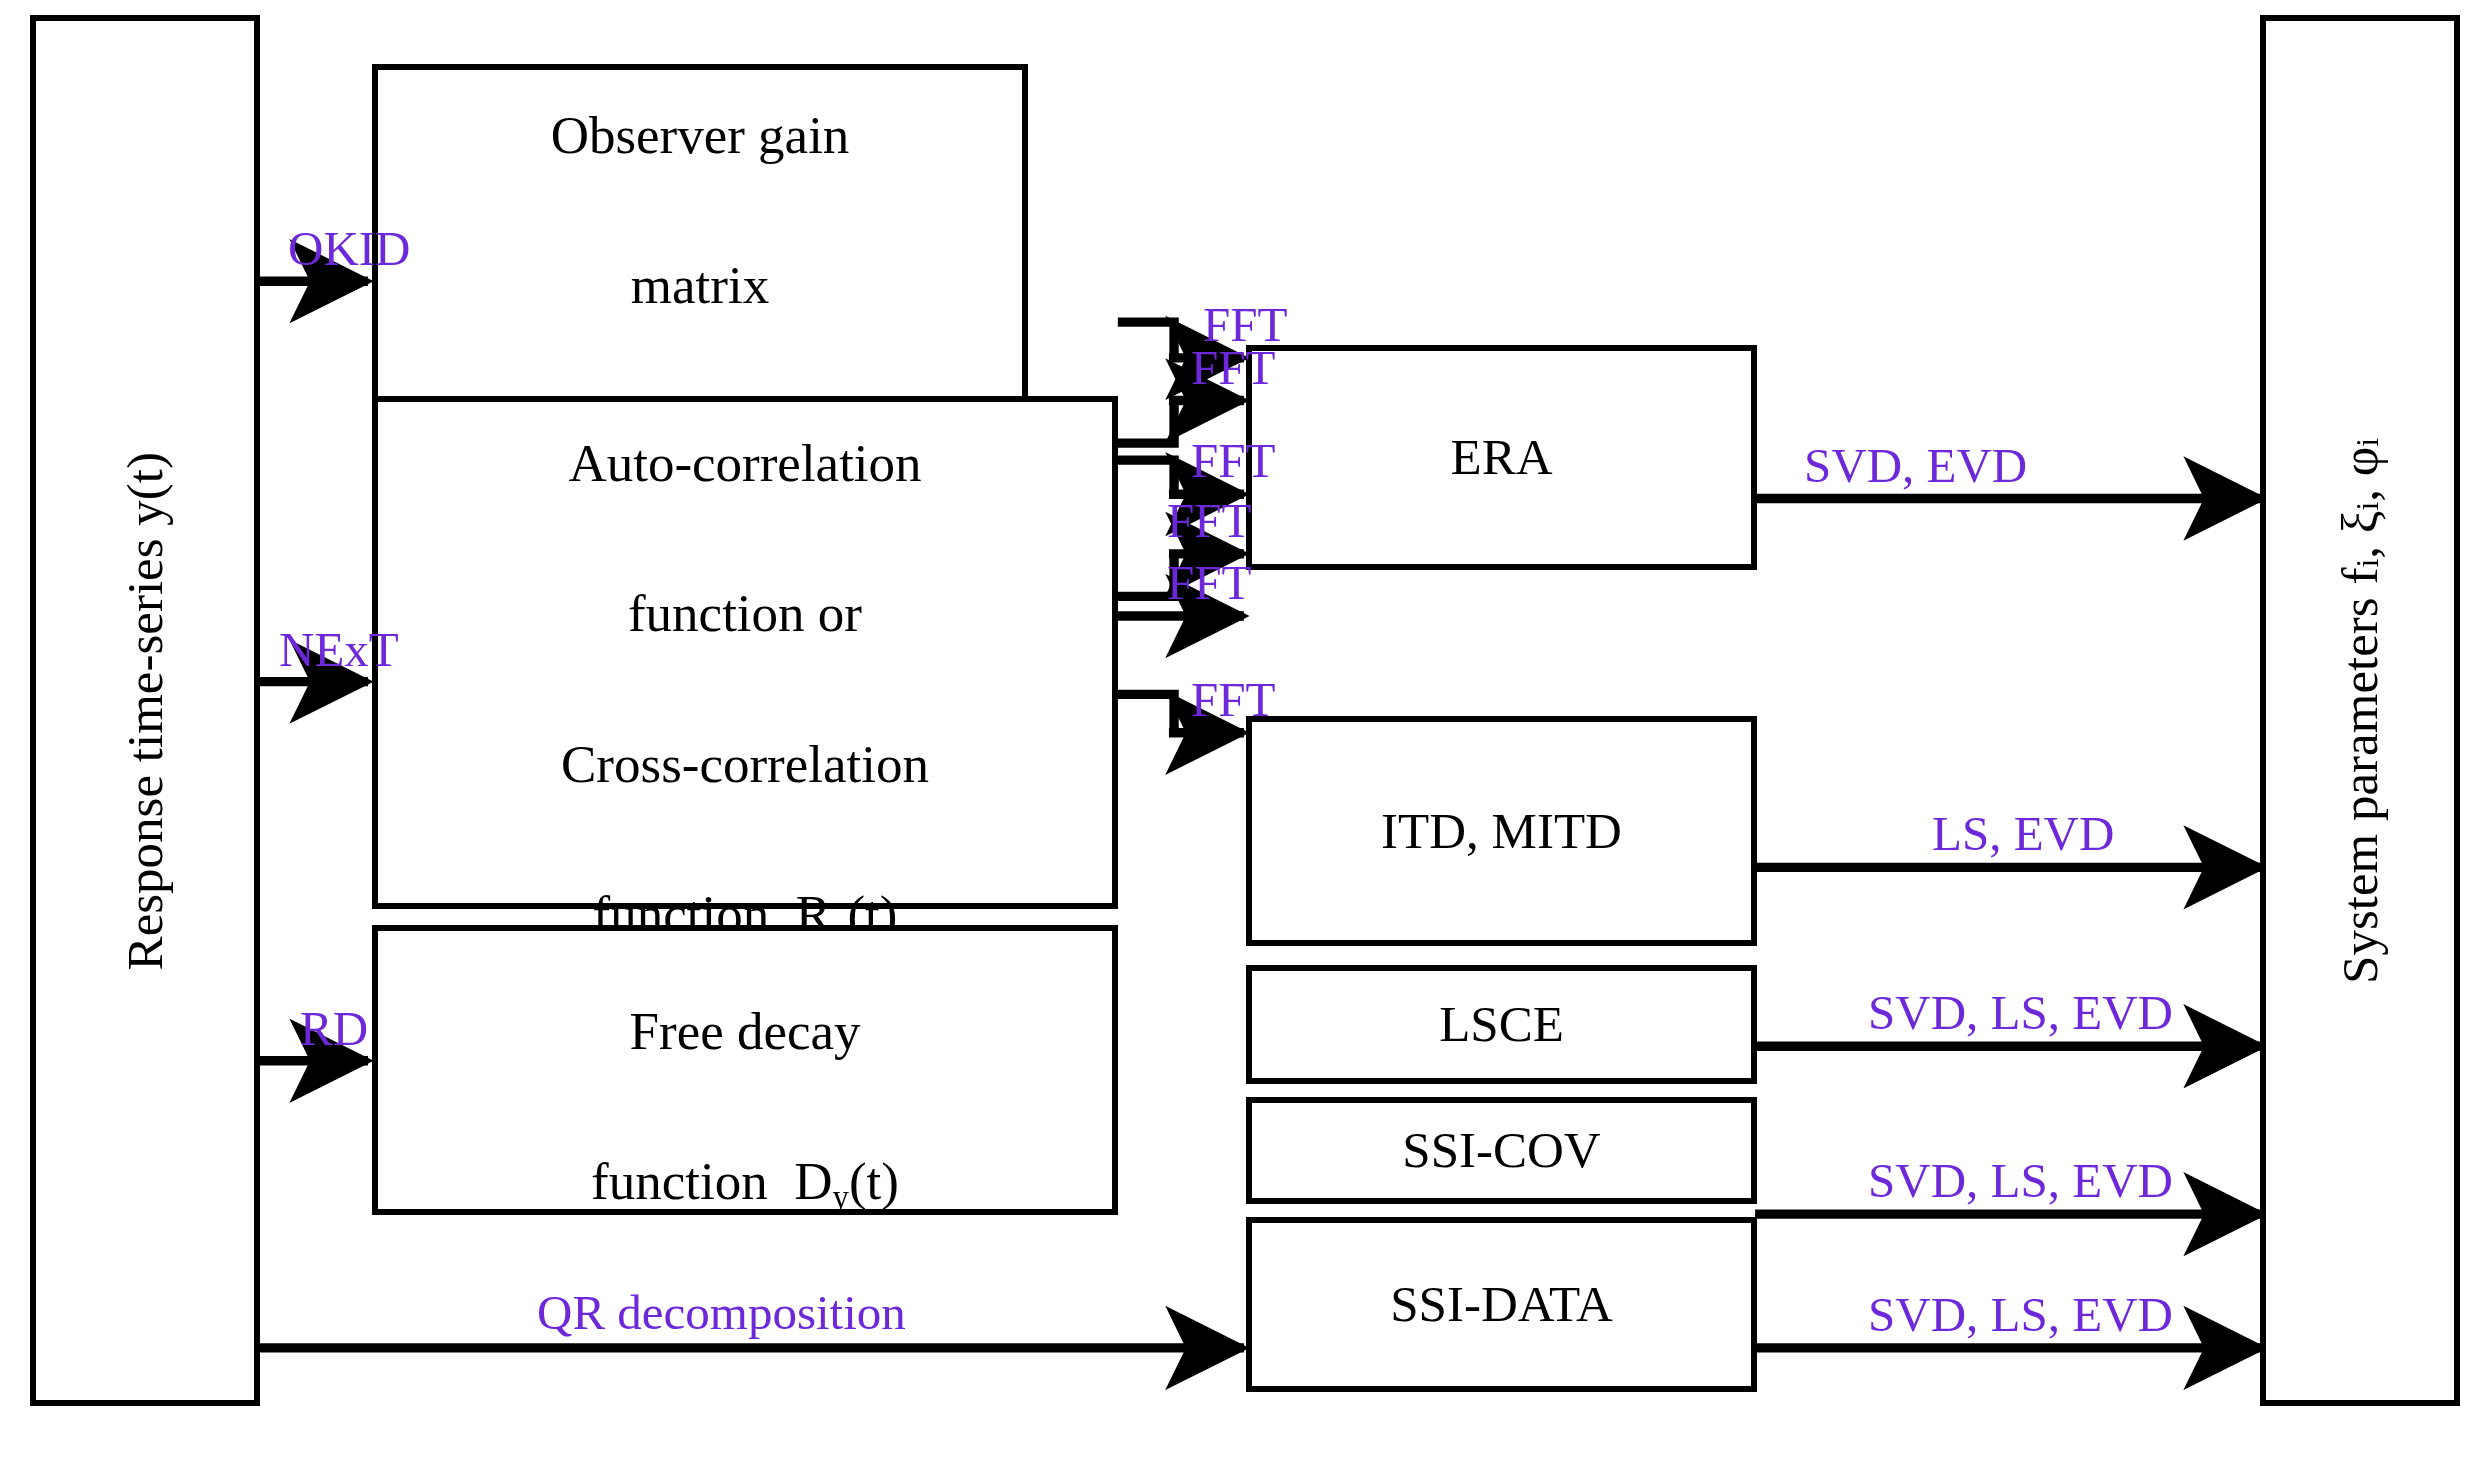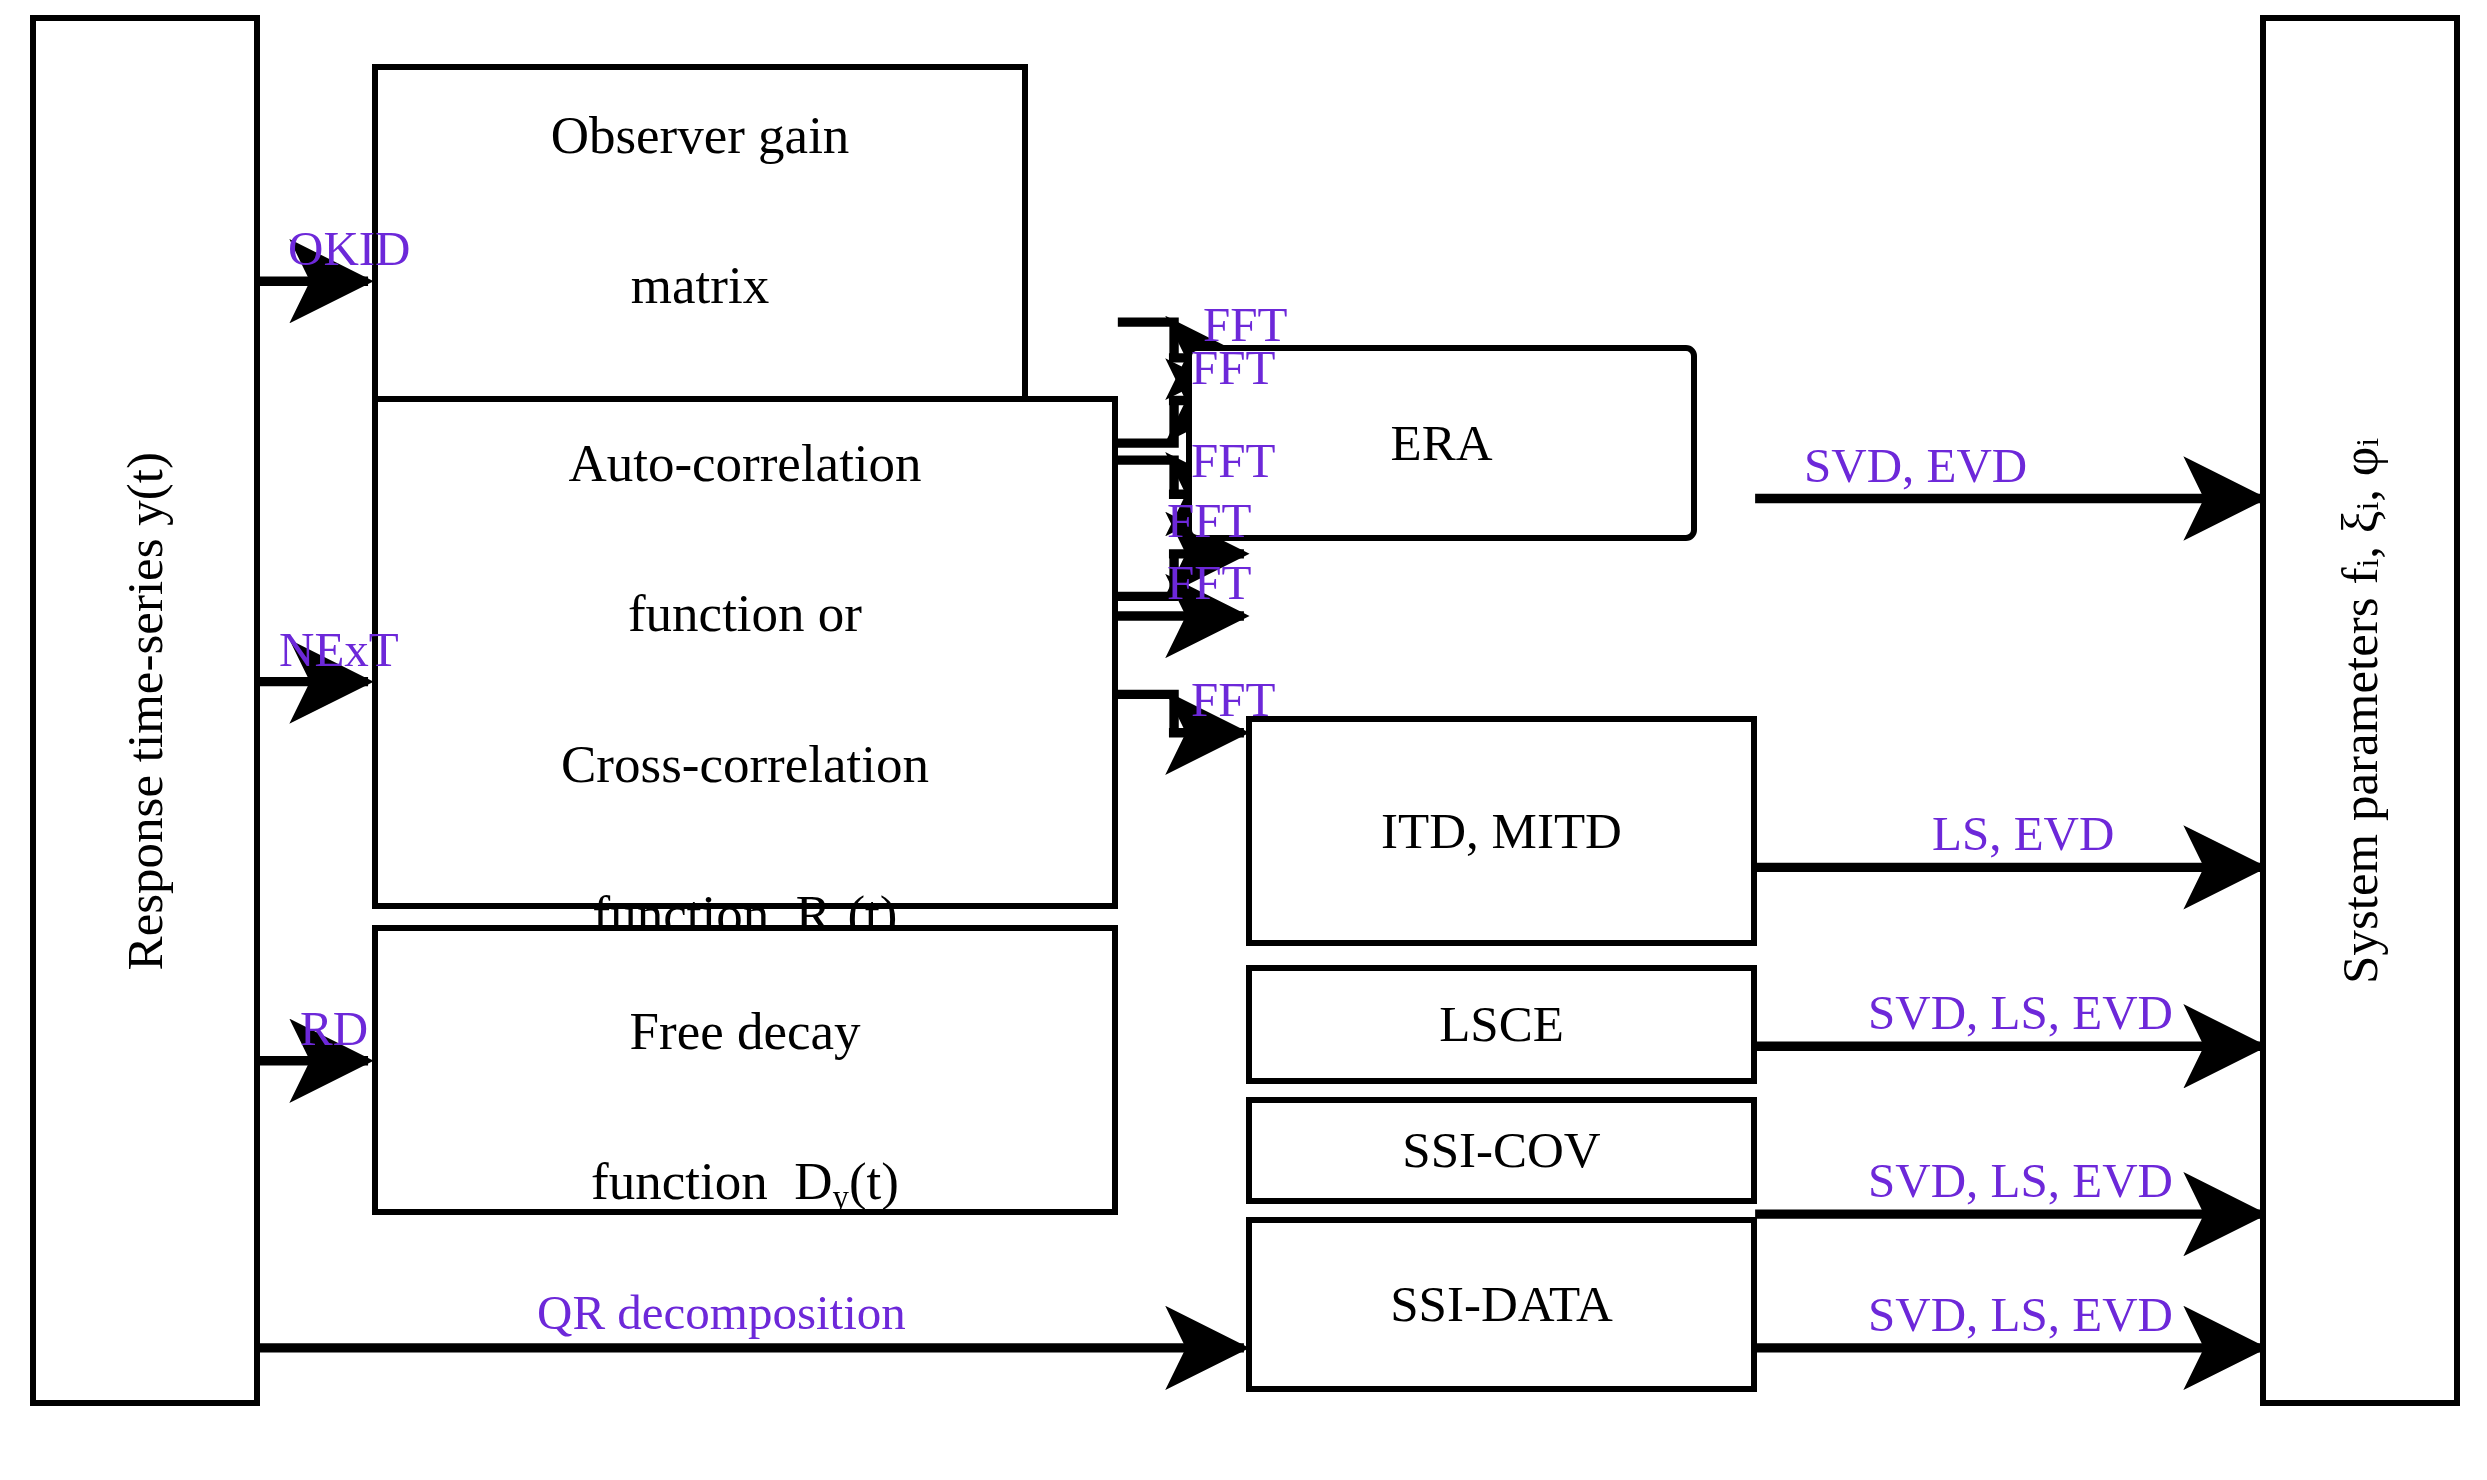--- a/index.html
+++ b/index.html
@@ -112,21 +112,21 @@
     </span>
   </div>
 
   <div class="box" style="left:372px;top:925px;width:746px;height:290px;">
     <span class="box-text">
       <span>Free decay</span><br>
       <span>function&nbsp; D<sub>y</sub>(t)</span>
     </span>
   </div>
 
-  <div class="box algo" style="left:1186px;top:345px;width:511px;height:196px;border-radius:11px;">
+  <div class="box algo" style="left:1246px;top:345px;width:511px;height:225px;">
     <span class="box-text">ERA</span>
   </div>
 
   <div class="box algo" style="left:1246px;top:716px;width:511px;height:230px;">
     <span class="box-text">ITD, MITD</span>
   </div>
 
   <div class="box algo" style="left:1246px;top:965px;width:511px;height:119px;">
     <span class="box-text">LSCE</span>
   </div>

